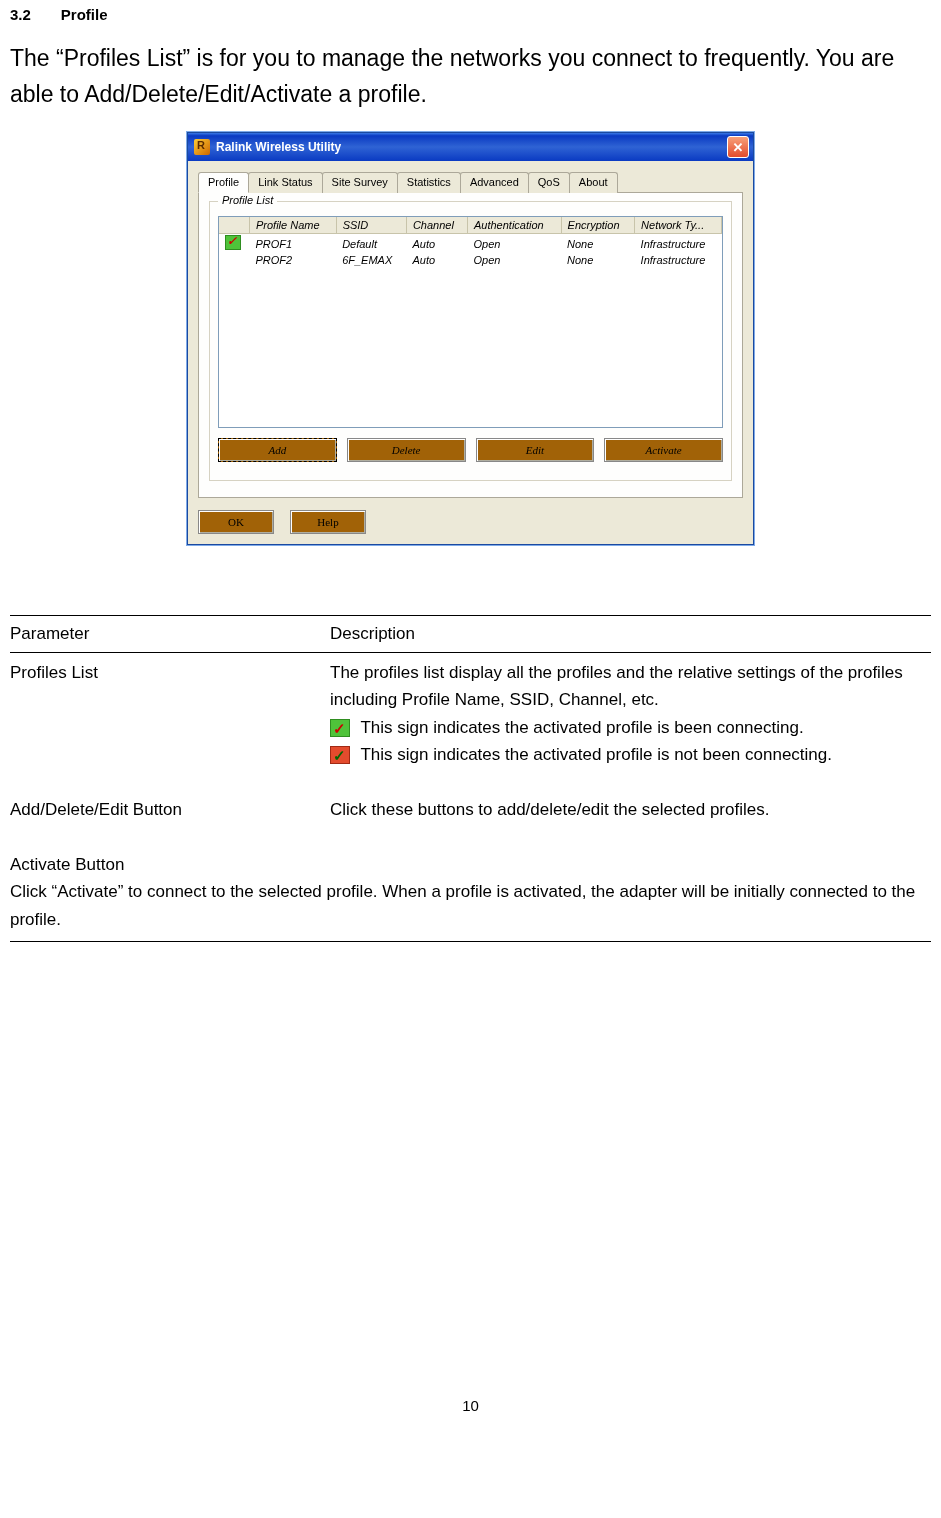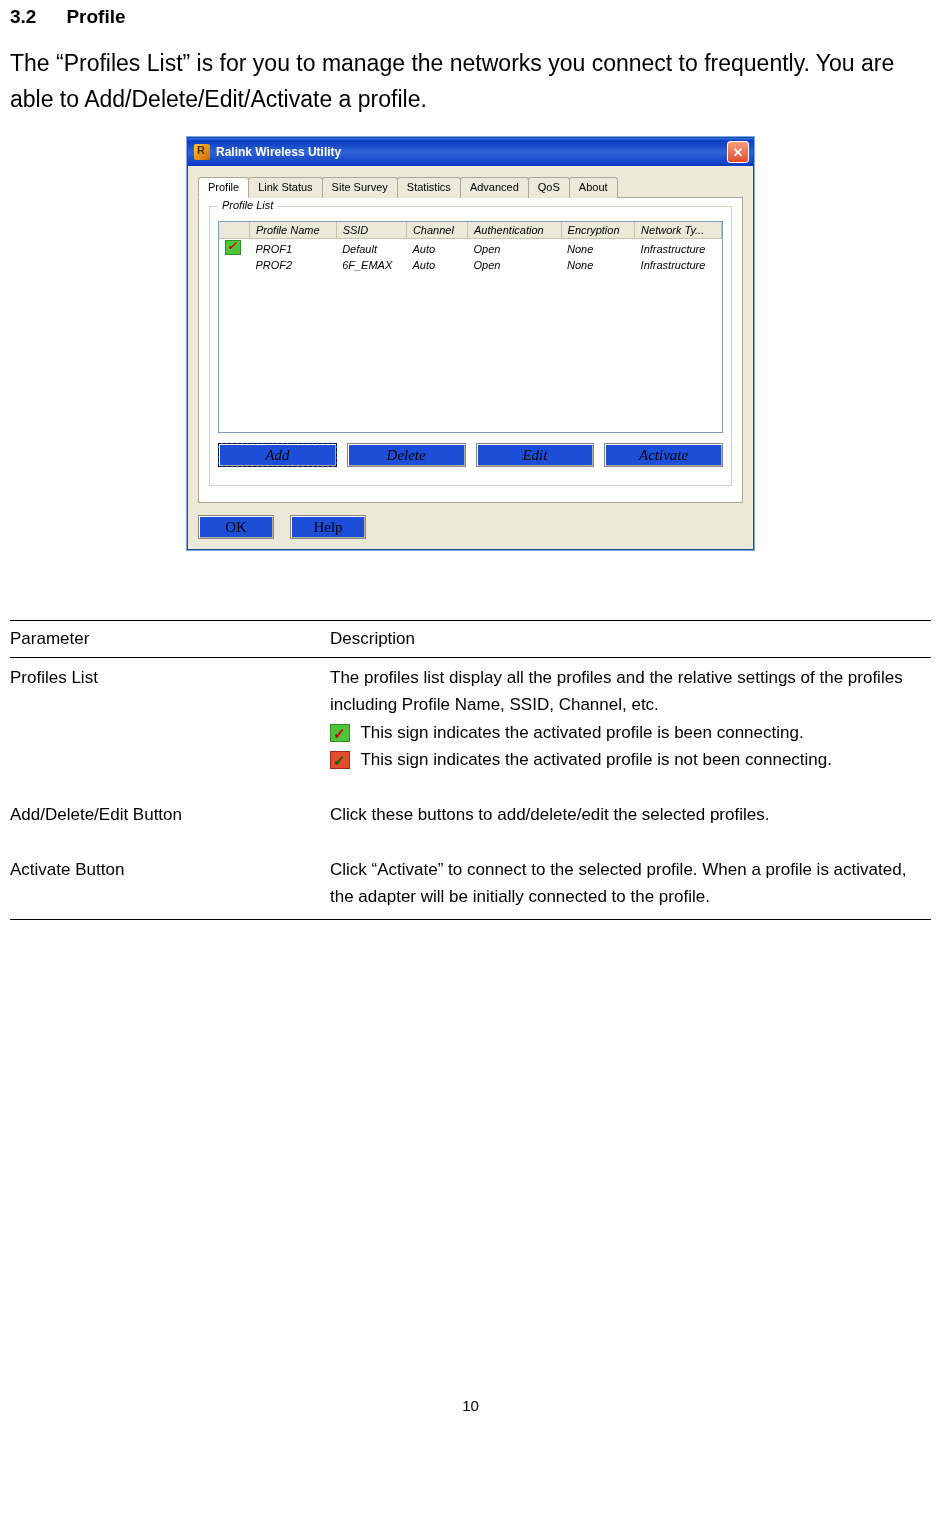--- a/index.html
+++ b/index.html
@@ -11,21 +11,21 @@
     background: #fff;
     width: 941px;
   }
   .page {
     padding: 0 10px 20px 10px;
     position: relative;
     min-height: 1400px;
   }
   .section-heading {
     font-weight: bold;
-    font-size: 19px;
+    font-size: 15px;
     margin: 6px 0 18px 0;
   }
   .section-heading .num { margin-right: 30px; }
   .intro {
     font-size: 23px;
     line-height: 1.55;
     margin-bottom: 20px;
   }
   .screenshot-wrap {
     width: 100%;
@@ -144,24 +144,24 @@
   .check-green {
     display:inline-block;width:14px;height:13px;background:#4fc33a;border:1px solid #2f8d20;position:relative;
   }
   .check-green::after{content:"✓";position:absolute;left:1px;top:-2px;color:#c00;font-size:12px;font-weight:bold;}
   .btn-row {
     display:flex; gap:10px; margin-top:10px; justify-content:space-between;
   }
   .winbtn {
     flex:1;
     height:22px;
-    background:#1d4ed8;
+    background:#a16207;
     border:1px solid #888;
     box-shadow: inset 1px 1px 0 #fff, inset -1px -1px 0 #b0aea0;
-    font-size:15px;font-family:Tahoma; color:#000;
+    font-size:11px;font-family:Tahoma; color:#000;
     display:flex;align-items:center;justify-content:center;
   }
   .winbtn.focus { border:1px dashed #000; }
   .dlg-btns {
     display:flex; justify-content:flex-start; gap:16px; margin-top:12px;
   }
   .dlg-btns .winbtn { flex:0 0 74px; }
 
   
   .param-table {
@@ -175,21 +175,21 @@
     font-size:17px;
   }
   .col-param { width: 320px; }
   .col-desc { flex:1; }
   .param-row {
     display:flex;
     padding: 6px 0 22px 0;
     font-size:17px;
     line-height:1.6;
   }
-  .param-row.last-row { padding-bottom: 8px; }
+  .param-row.last-row { padding-bottom: 8px; flex-direction: column; }
   .inline-icon {
     display:inline-block;width:18px;height:16px;vertical-align:middle;position:relative;margin-right:6px;border:1px solid #999;
   }
   .inline-icon.green{background:#4fc33a;border-color:#2f8d20;}
   .inline-icon.red{background:#e34b2d;border-color:#a02a15;}
   .inline-icon::after{content:"✓";position:absolute;left:2px;top:-3px;font-size:15px;font-weight:bold;}
   .inline-icon.green::after{color:#c00;}
   .inline-icon.red::after{color:#060;}
   .page-footer{
     position:absolute;bottom:12px;left:0;right:0;text-align:center;font-size:15px;

